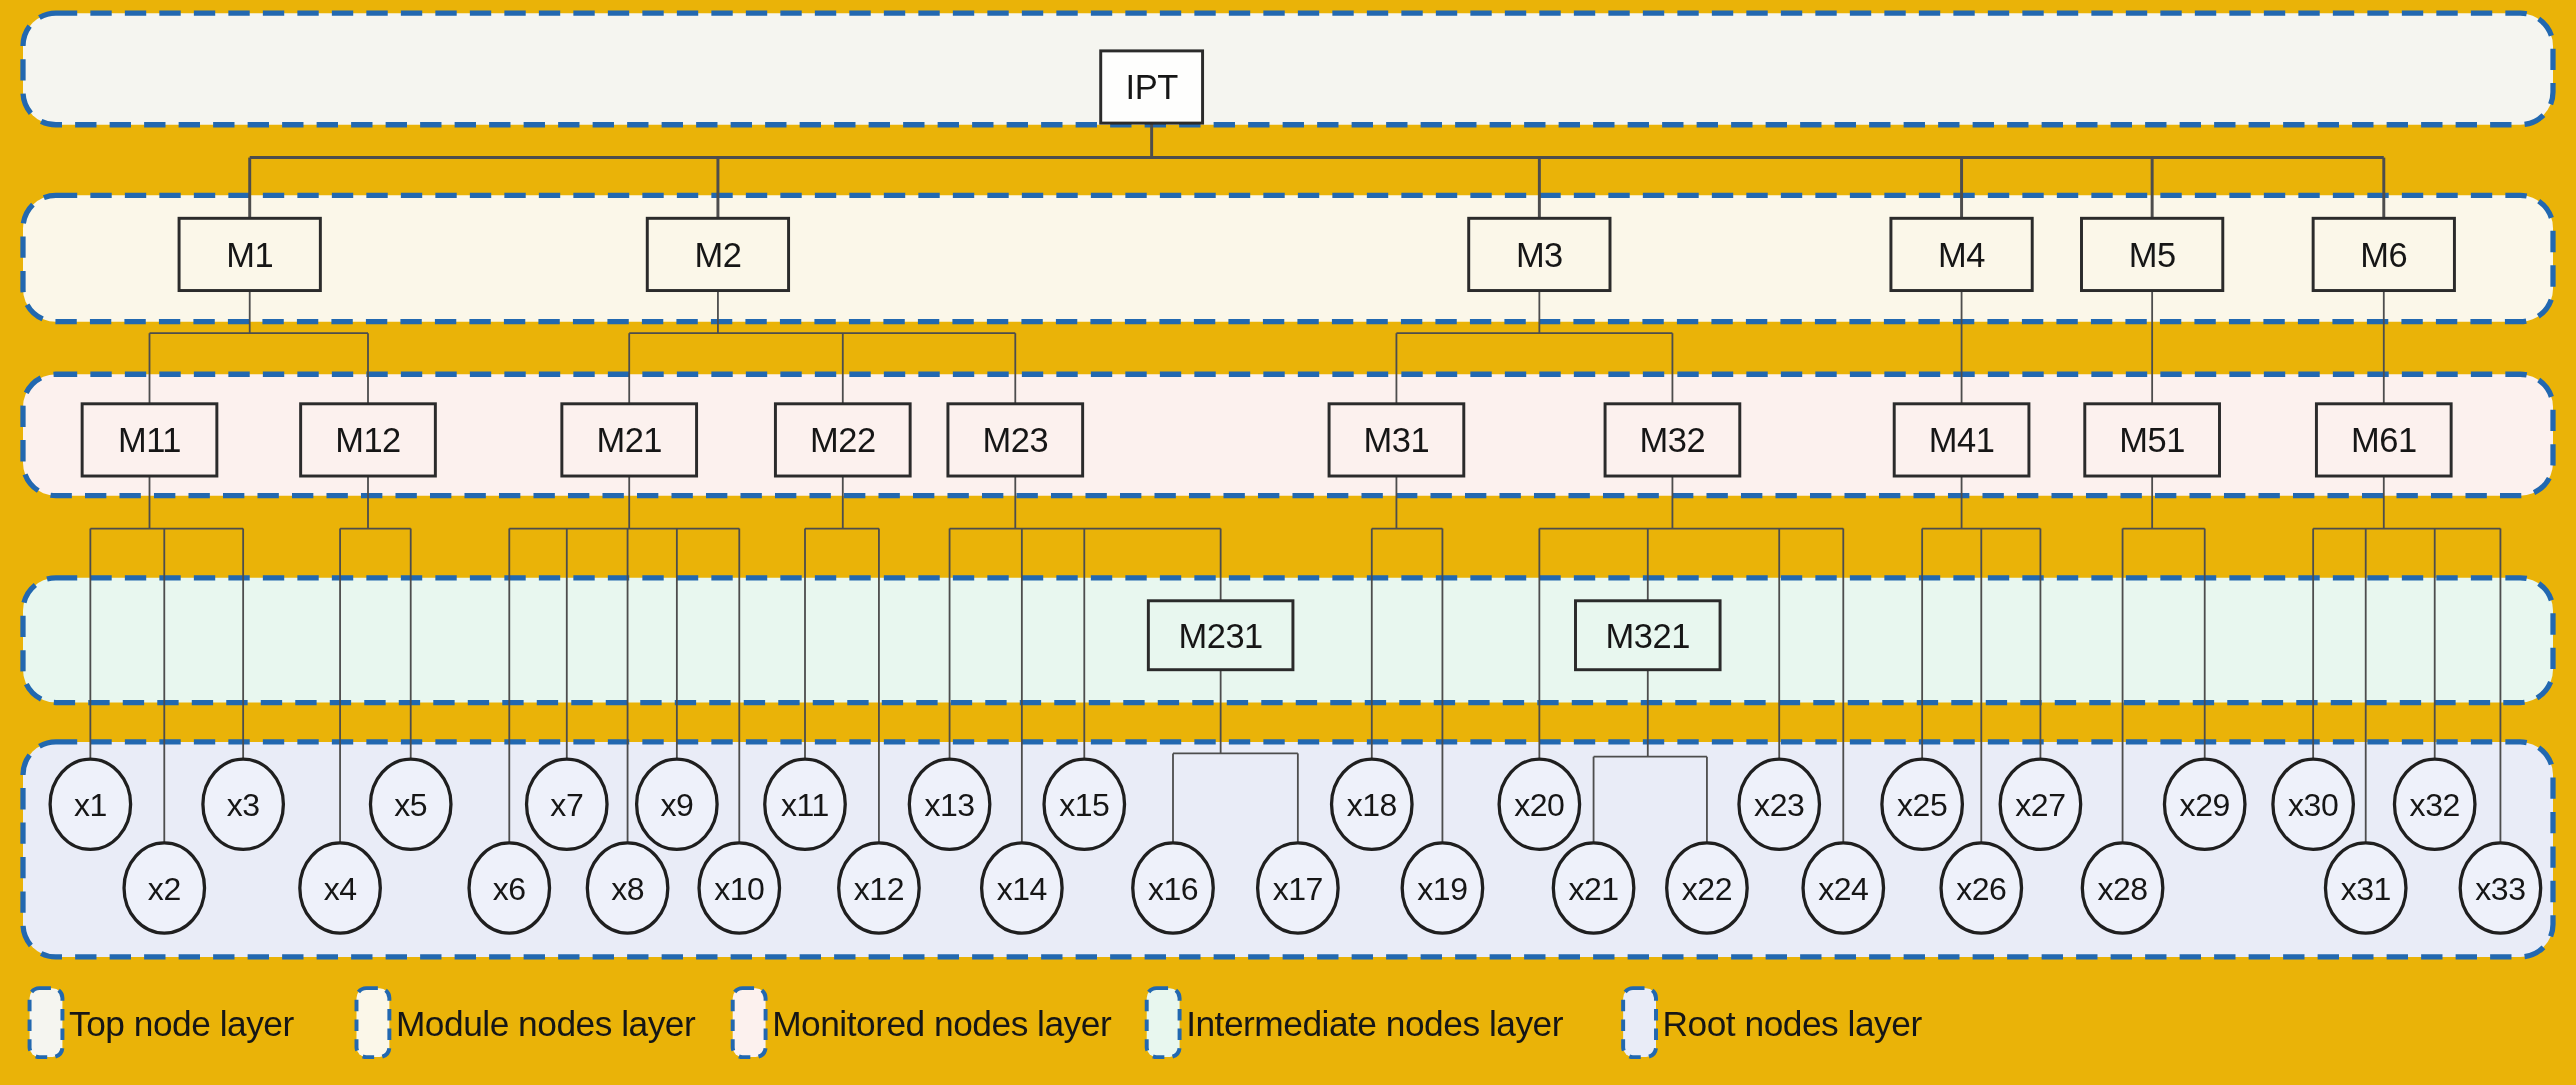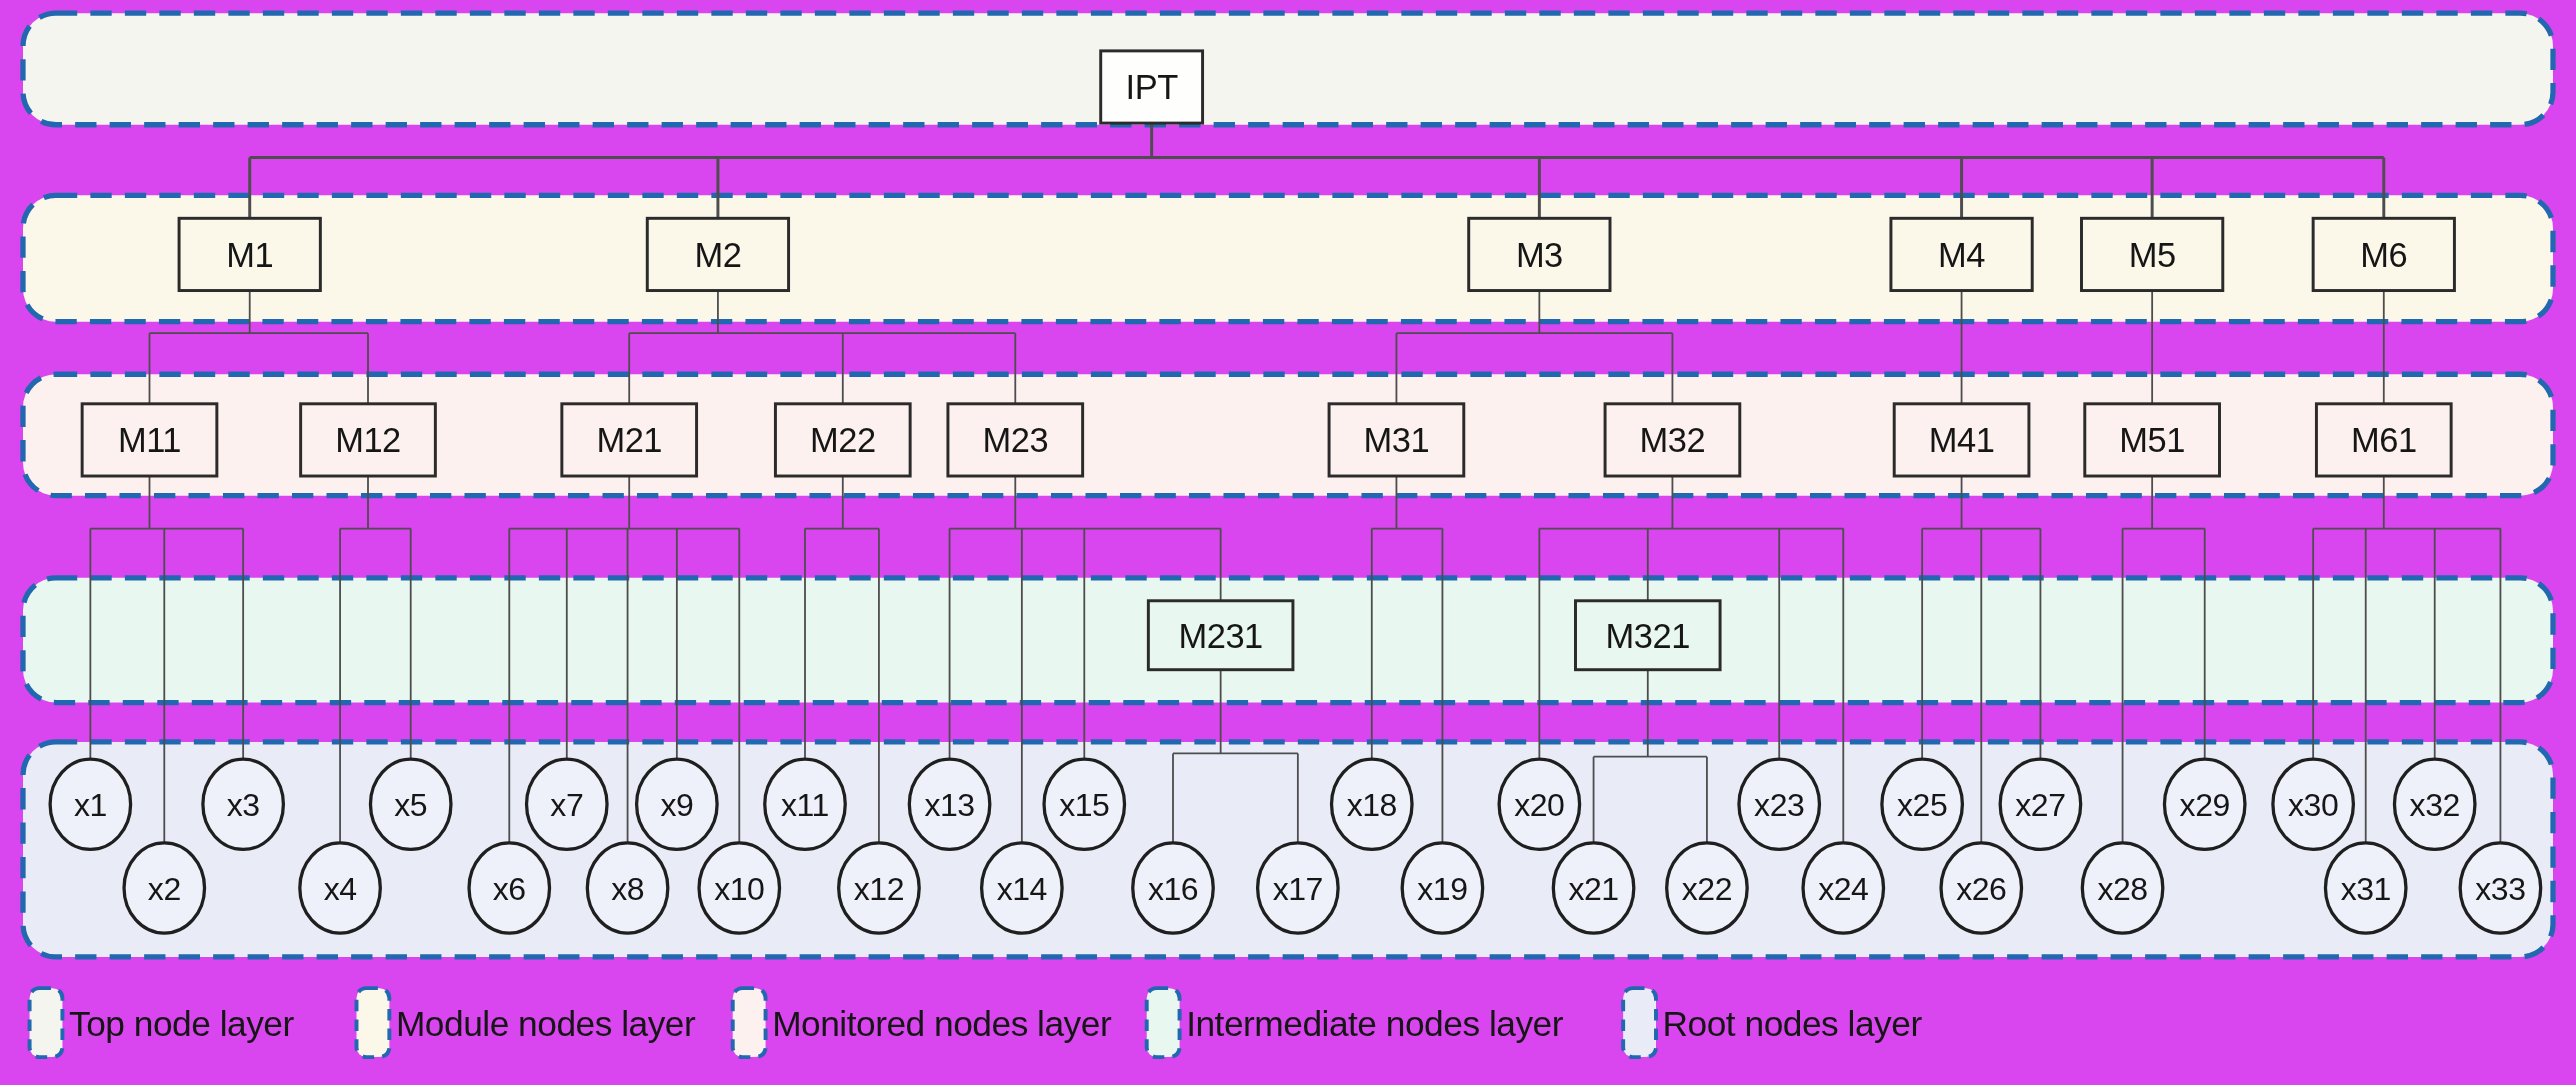--- a/index.html
+++ b/index.html
@@ -1,20 +1,20 @@
 <!DOCTYPE html>
 <html style="font-size:9.7px"><head>
 <meta charset="utf-8">
 <style>
   html, body { margin: 0; padding: 0; background: #ffffff; }
   .stage {
     position: relative;
     width: 2576px;
     height: 1085px;
-    background: #d946ef;
+    background: #eab308;
     font-family: "Liberation Sans", "DejaVu Sans", sans-serif;
     overflow: hidden;
   }
   svg { display: block; }
   text {
     font-family: "Liberation Sans", "DejaVu Sans", sans-serif;
     fill: #161616;
     letter-spacing: -0.3px;
   }
   .node-label { font-size: 21px; }

